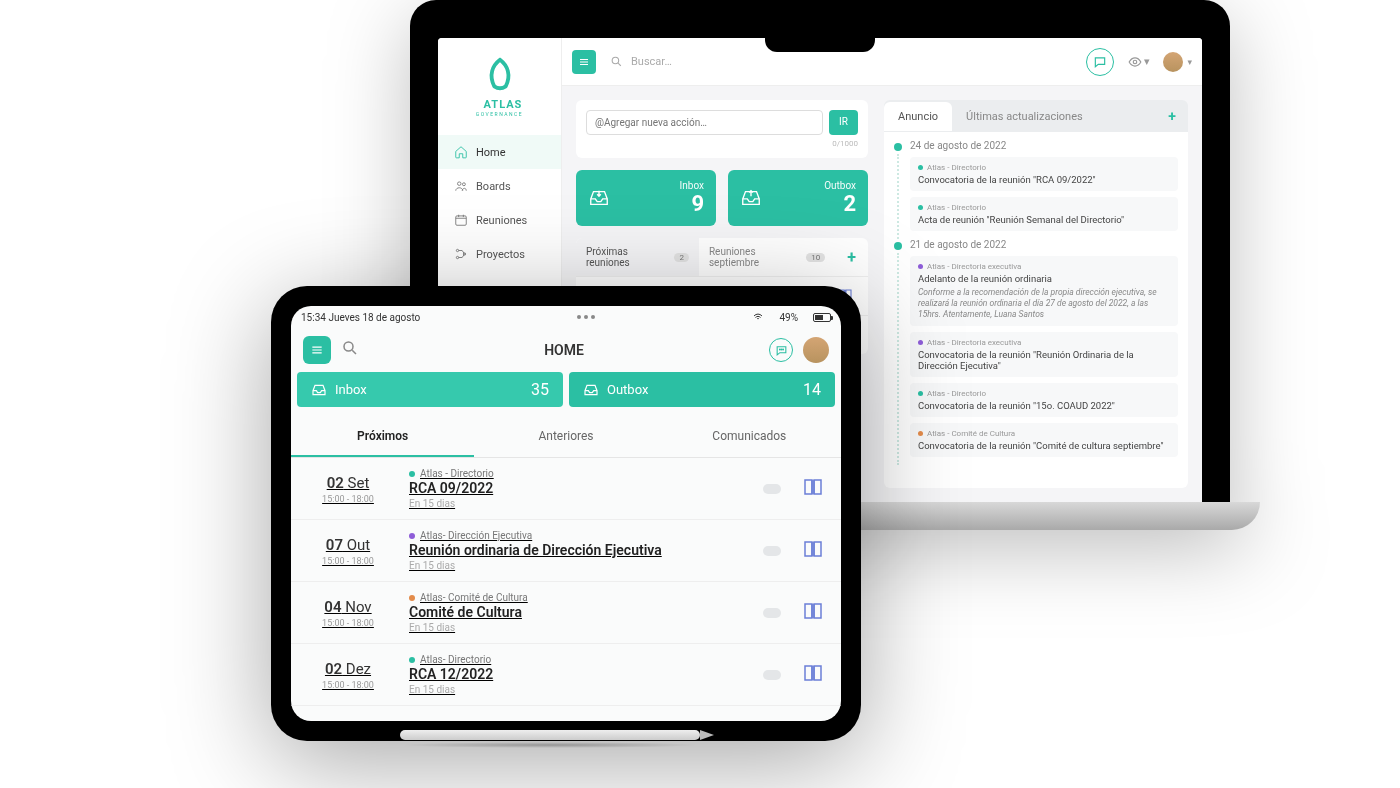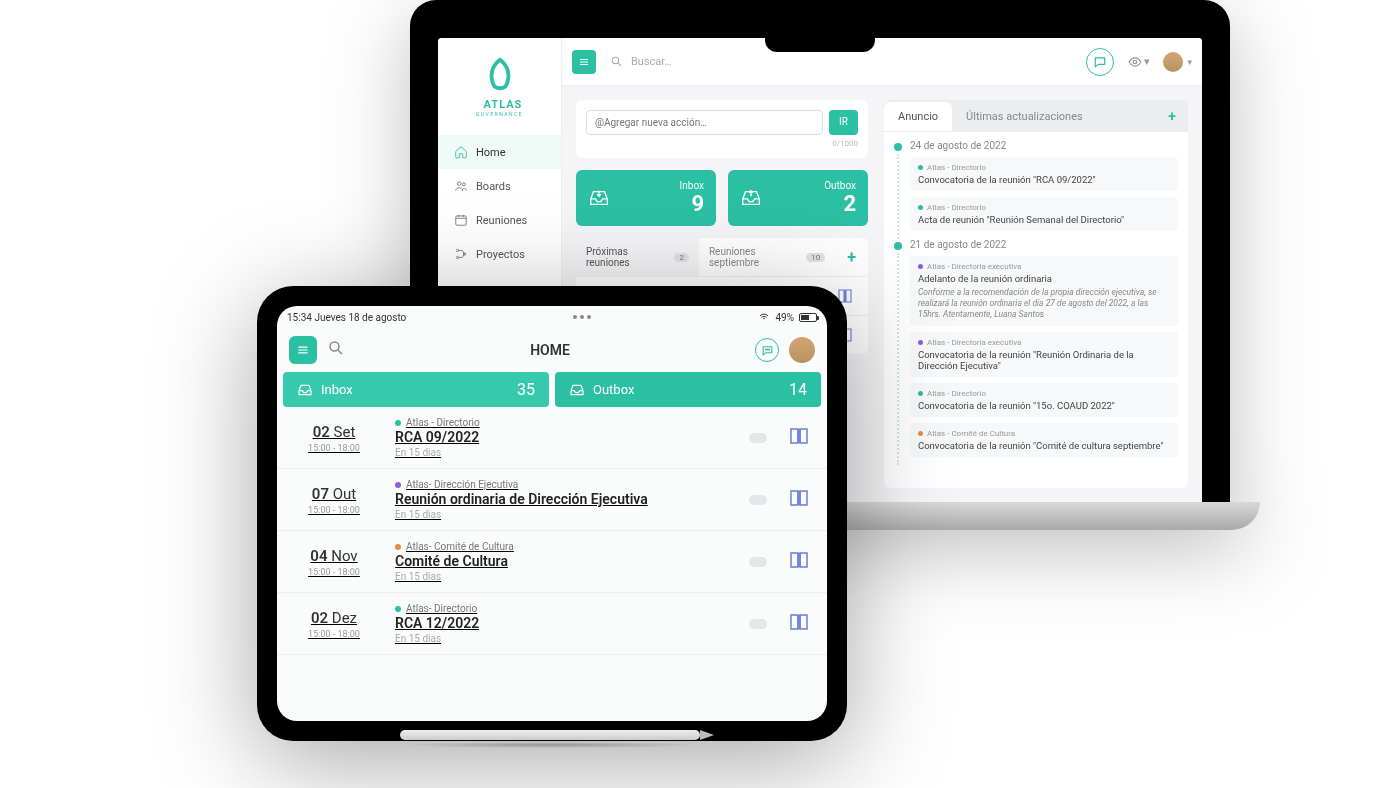--- a/index.html
+++ b/index.html
@@ -76,27 +76,27 @@
   .lp-date-dot{position:absolute;left:0;top:3px;width:8px;height:8px;border-radius:50%;background:#2bbfa3;}
   .lp-date-line{position:absolute;left:3px;top:14px;bottom:-8px;border-left:2px dotted #cde9e2;}
   .lp-date-label{color:#888;font-size:10px;margin-bottom:6px;}
   .lp-ann-item{background:#f7f8f9;border-radius:4px;padding:6px 8px;margin-bottom:6px;}
   .lp-ann-src{font-size:8px;color:#999;display:flex;align-items:center;gap:4px;}
   .lp-ann-src-dot{width:5px;height:5px;border-radius:50%;}
   .lp-ann-title{font-size:9.5px;color:#444;margin-top:2px;}
   .lp-ann-desc{font-size:8.5px;color:#888;margin-top:3px;line-height:1.3;font-style:italic;}
 
   
-  .tablet{position:absolute;left:257px;top:286px;width:590px;}
+  .tablet{position:absolute;left:271px;top:286px;width:590px;}
   .tablet-frame{background:#000;border-radius:36px;padding:20px;}
   .tablet-screen{background:#fafbfb;border-radius:20px;height:415px;overflow:hidden;display:flex;flex-direction:column;}
   .tb-status{display:flex;justify-content:space-between;align-items:center;padding:4px 10px;font-size:10px;color:#333;}
   .tb-status-dots{display:flex;gap:3px;}
   .tb-status-dots span{width:4px;height:4px;border-radius:50%;background:#888;}
-  .tb-status-right{display:flex;align-items:center;gap:5px;}
+  .tb-status-right{display:flex;align-items:center;gap:15px;}
   .tb-wifi svg{width:12px;height:12px;}
   .tb-batt{width:18px;height:9px;border:1px solid #333;border-radius:2px;position:relative;}
   .tb-batt::after{content:"";position:absolute;right:-3px;top:2px;width:2px;height:4px;background:#333;border-radius:0 1px 1px 0;}
   .tb-batt-fill{position:absolute;left:1px;top:1px;bottom:1px;width:48%;background:#333;}
 
   .tb-header{display:flex;align-items:center;justify-content:space-between;padding:8px 12px;}
   .tb-header-left{display:flex;align-items:center;gap:10px;}
   .tb-hamburger{width:28px;height:28px;background:#2bbfa3;border-radius:6px;display:flex;align-items:center;justify-content:center;}
   .tb-hamburger svg{width:14px;height:14px;stroke:#fff;stroke-width:2;}
   .tb-search svg{width:18px;height:18px;stroke:#888;fill:none;stroke-width:2;}
@@ -418,20 +418,25 @@
               <svg viewBox="0 0 24 24">
                 <path d="M3 13l3-8h12l3 8v6H3z"></path>
                 <path d="M3 13h5l2 3h4l2-3h5"></path>
               </svg>
               <span>Outbox</span>
             </div>
           <div class="tb-box-num">14</div>
         </div>
       </div>
 
+      <div class="tb-tabs">
+        <div class="tb-tab active">Próximos</div>
+        <div class="tb-tab">Anteriores</div>
+        <div class="tb-tab">Comunicados</div>
+      </div>
 
       <div class="tb-list" id="tb-list">
           <div class="tb-row">
     <div class="tb-date">
       <div class="tb-date-main"><b>02</b> Set</div>
       <div class="tb-date-time">15:00 - 18:00</div>
     </div>
     <div class="tb-content">
       <div class="tb-src"><span class="tb-src-dot" style="background:#2bbfa3"></span>Atlas - Directorio</div>
       <div class="tb-meet-title">RCA 09/2022</div>

